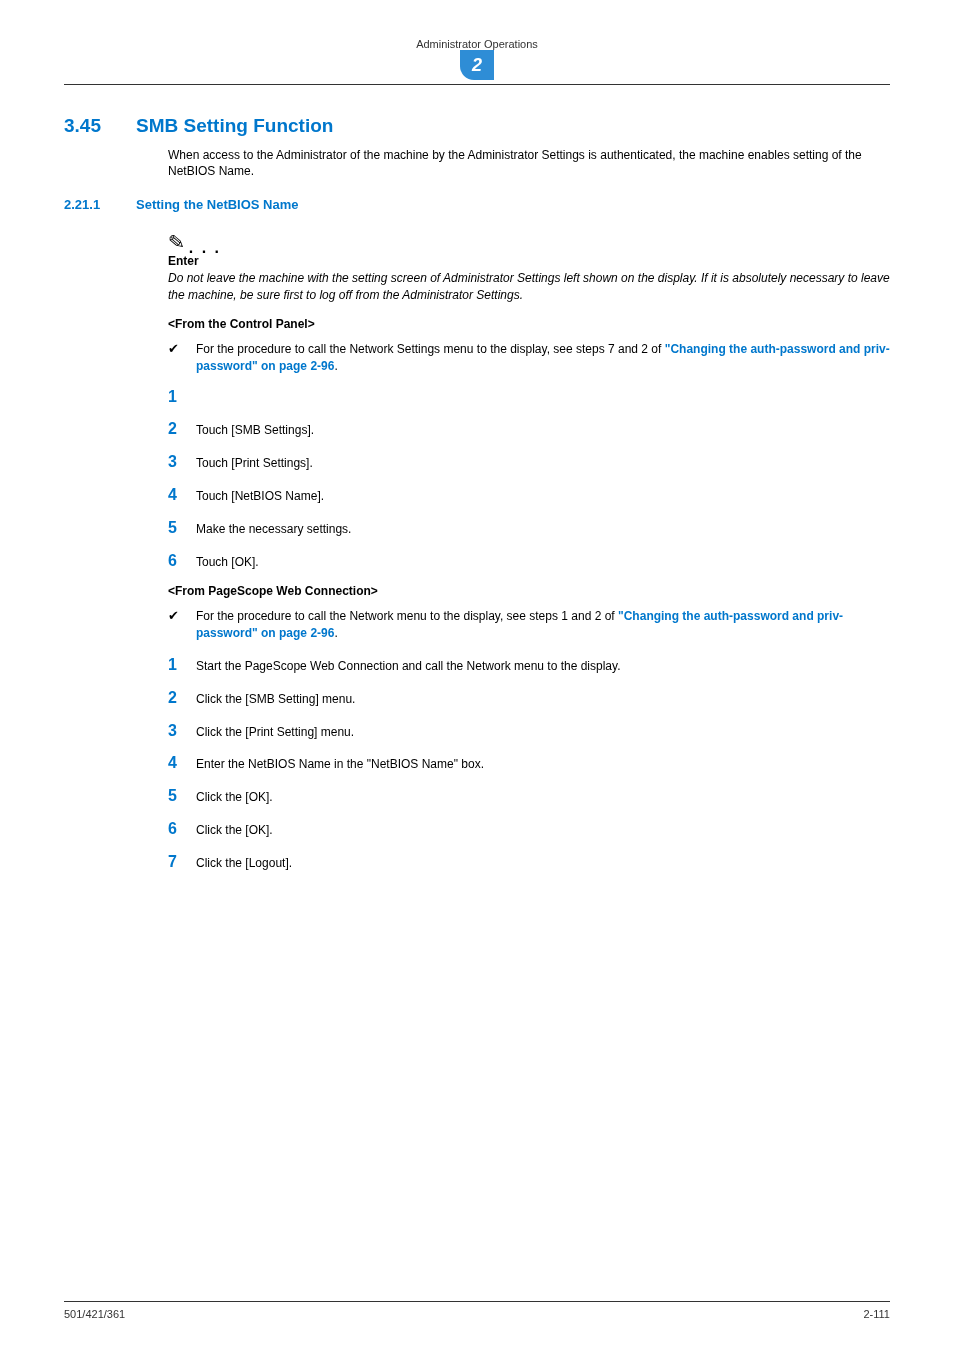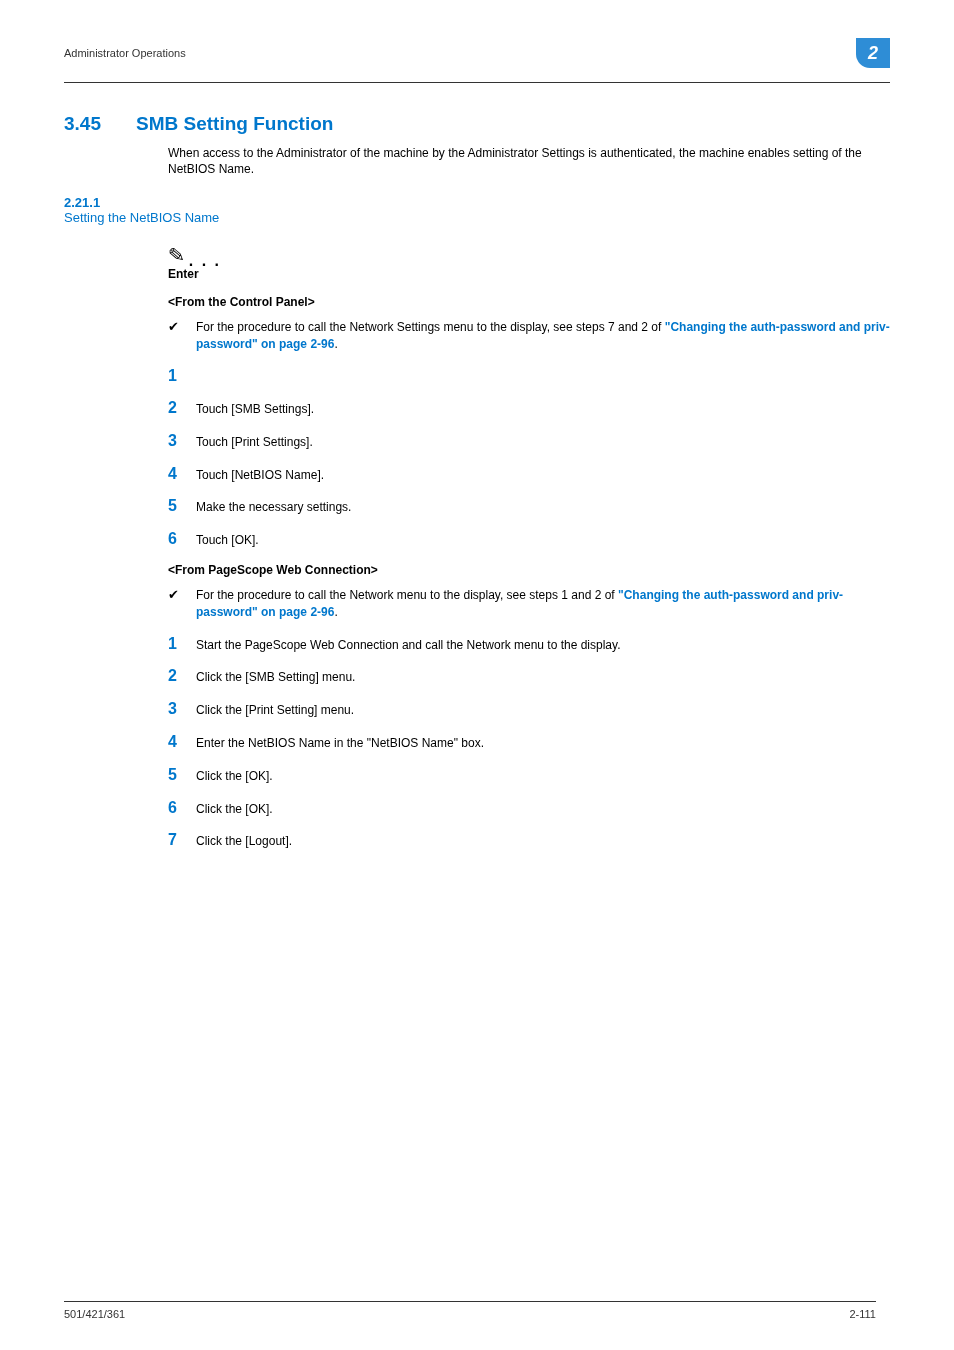--- a/index.html
+++ b/index.html
@@ -1,51 +1,51 @@
 <!DOCTYPE html>
 <html><head>
 <meta charset="utf-8">
 <style>
   * { box-sizing: border-box; margin: 0; padding: 0; }
   html, body { width: 954px; height: 1350px; background: #fff; font-family: Arial, Helvetica, sans-serif; color: #000; }
   .page { position: relative; width: 954px; height: 1350px; padding: 38px 64px 30px 64px; }
-  .hdr-row { display: flex; align-items: center; justify-content: space-between; margin-bottom: 14px; }
+  .hdr-row { display: flex; align-items: center; justify-content: space-between; margin-bottom: 4px; flex-direction: column; }
   .hdr-left { font-size: 11px; color: #333; }
   .hdr-badge { width: 34px; height: 30px; background: #2e8dd6; border-bottom-left-radius: 14px; display: flex; align-items: center; justify-content: center; color: #fff; font-size: 18px; font-weight: bold; font-style: italic; }
   .hdr-rule { height: 1px; background: #333; margin-bottom: 30px; }
 
   .h1-row { display: flex; align-items: baseline; margin-bottom: 10px; }
   .h1-num { width: 72px; color: #0077cc; font-size: 19px; font-weight: bold; }
   .h1-txt { color: #0077cc; font-size: 19px; font-weight: bold; }
   .body-indent { margin-left: 104px; margin-right: 4px; }
   .para { font-size: 12px; line-height: 1.35; margin-bottom: 18px; }
 
-  .h2-row { display: flex; align-items: baseline; margin-bottom: 20px; flex-direction: column; }
+  .h2-row { display: flex; align-items: baseline; margin-bottom: 20px; }
   .h2-num { width: 72px; color: #0077cc; font-size: 13px; font-weight: bold; }
-  .h2-txt { color: #0077cc; font-size: 13px; font-weight: normal; }
+  .h2-txt { color: #0077cc; font-size: 13px; font-weight: bold; }
 
   .note-block { margin-left: 104px; margin-bottom: 14px; }
   .note-icon-row { display: flex; align-items: flex-end; gap: 4px; margin-bottom: 2px; }
   .note-icon { font-size: 20px; line-height: 1; transform: rotate(-5deg); }
   .note-dots { font-size: 16px; font-weight: bold; letter-spacing: 2px; line-height: 0.5; }
   .note-label { font-size: 12px; font-weight: bold; margin-bottom: 2px; }
   .note-body { font-size: 12px; font-style: italic; line-height: 1.35; }
 
   .sub-head { margin-left: 104px; font-size: 12px; font-weight: bold; margin-bottom: 10px; }
 
   .check-row { display: flex; margin-left: 104px; margin-bottom: 14px; }
   .check-mark { width: 28px; font-size: 13px; flex: none; }
   .check-body { font-size: 12px; line-height: 1.4; }
   .link { color: #0077cc; font-weight: bold; }
 
   .step-row { display: flex; align-items: baseline; margin-left: 104px; margin-bottom: 14px; }
   .step-num { width: 28px; color: #0077cc; font-size: 16px; font-weight: bold; flex: none; }
   .step-body { font-size: 12px; line-height: 1.4; }
 
-  .footer { position: absolute; bottom: 30px; left: 64px; right: 78px; }
+  .footer { position: absolute; bottom: 30px; left: 64px; right: 64px; }
   .ftr-rule { height: 1px; background: #333; margin-bottom: 6px; }
   .ftr-row { display: flex; justify-content: space-between; font-size: 11px; color: #333; }
 </style>
 </head>
 <body>
 
 <div class="page">
 
   <div class="hdr-row">
     <div class="hdr-left">Administrator Operations</div>
@@ -65,20 +65,21 @@
     <div class="h2-num">2.21.1</div>
     <div class="h2-txt">Setting the NetBIOS Name</div>
   </div>
 
   <div class="note-block">
     <div class="note-icon-row">
       <span class="note-icon">✎</span>
       <span class="note-dots">. . .</span>
     </div>
     <div class="note-label">Enter</div>
+    <div class="note-body">Do not leave the machine with the setting screen of Administrator Settings left shown on the display. If it is absolutely necessary to leave the machine, be sure first to log off from the Administrator Settings.</div>
   </div>
 
   <div class="sub-head">&lt;From the Control Panel&gt;</div>
 
   <div class="check-row">
     <div class="check-mark">✔</div>
     <div class="check-body">
       <span>For the procedure to call the Network Settings menu to the display, see steps 7 and 2 of </span><span class="link">"Changing the auth-password and priv-password" on page 2-96</span><span>.</span>
     </div>
   </div>

